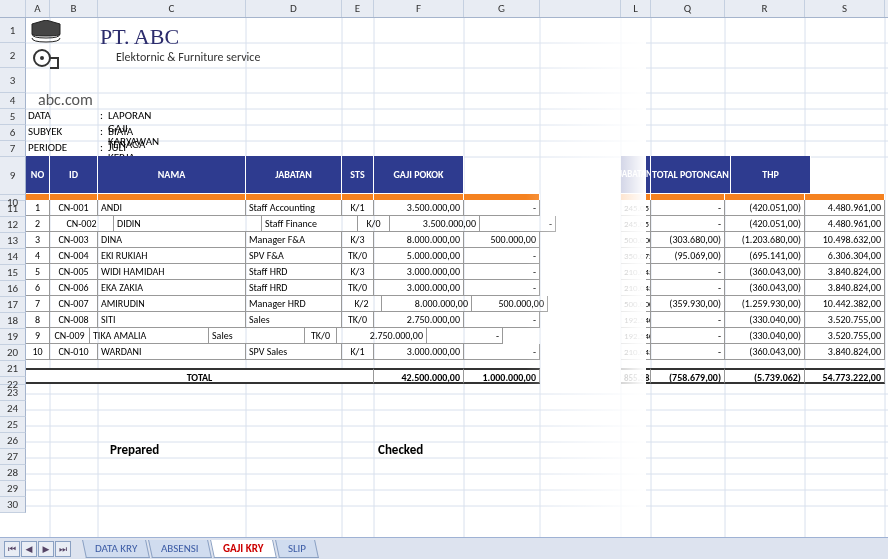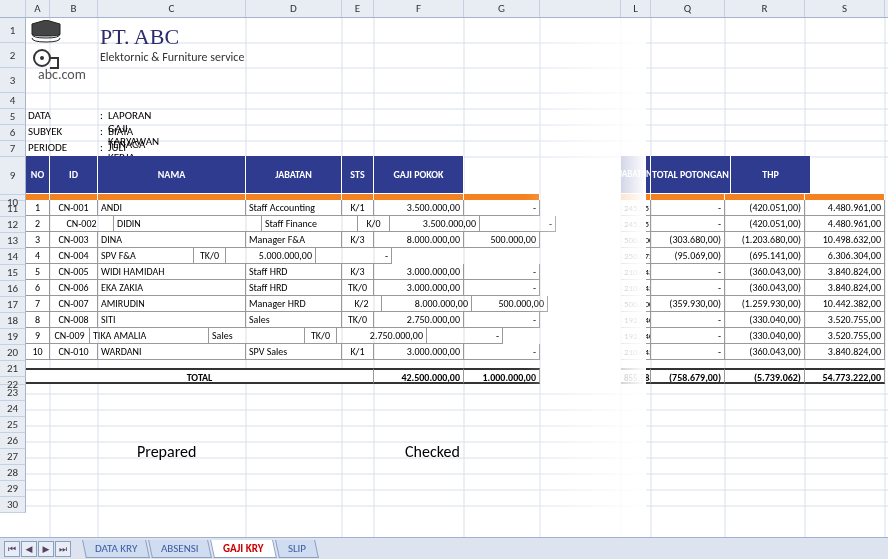--- a/index.html
+++ b/index.html
@@ -10,42 +10,42 @@
 .row-headers { position: absolute; left: 0; top: 18px; width: 26px; }
 .row-h { height: 16px; line-height: 16px; text-align: center; background: #e8ecf3; border-right: 1px solid #a5b4cc; border-bottom: 1px solid #c5d0e0; color: #333; }
 .row-h.tall { height: 25px; line-height: 25px; }
 .row-h.tall2 { height: 38px; line-height: 38px; }
 .row-h.short { height: 6px; }
 
 .grid-area { position: absolute; left: 26px; top: 18px; right: 0; }
 
 .logo { position: absolute; left: 2px; top: 2px; width: 36px; height: 55px; }
 .company-name { position: absolute; left: 74px; top: 6px; font-size: 22px; color: #2c2c6c; font-family: 'Times New Roman', serif; }
-.company-sub { position: absolute; left: 74px; top: 32px; font-size: 12px; color: #333; }
-.domain { position: absolute; left: 12px; top: 48px; font-size: 14px; color: #555; }
+.company-sub { position: absolute; left: 74px; top: 32px; font-size: 12px; color: #333; padding-left: 16px; }
+.domain { position: absolute; left: 12px; top: 72px; font-size: 16px; color: #555; }
 
 .meta-row { position: absolute; font-size: 11px; }
 .meta-label { position: absolute; left: 2px; }
 .meta-colon { position: absolute; left: 74px; }
 .meta-val { position: absolute; left: 82px; }
 
 .thead { position: absolute; left: 0; top: 138px; height: 38px; display: flex; }
 .th { background: #2e3b8f; color: #fff; text-align: center; border-right: 1px solid #fff; border-bottom: 1px solid #fff; font-weight: bold; font-size: 10px; display: flex; align-items: center; justify-content: center; line-height: 1.2; }
 .orange { position: absolute; top: 176px; height: 6px; background: #f58220; }
 .orange .seg { border-right: 1px solid #fff; height: 100%; float: left; }
 
 .dataarea { position: absolute; left: 0; top: 182px; }
 .dr { display: flex; height: 16px; }
 .dc { border-right: 1px solid #999; border-bottom: 1px solid #999; padding: 0 3px; overflow: hidden; white-space: nowrap; line-height: 16px; font-size: 10px; }
 .tc { text-align: center; }
 .tr { text-align: right; }
 .gap { height: 8px; }
 .totalrow .dc { font-weight: bold; border-top: 2px solid #333; border-bottom: 2px solid #333; background: #fff; }
 
-.sig { position: absolute; font-weight: normal; font-size: 16px; margin-left: 27px; }
+.sig { position: absolute; font-weight: bold; font-size: 13px; }
 
 .fade-overlay { position: absolute; left: 500px; top: 0; width: 120px; height: 520px; background: linear-gradient(to right, rgba(255,255,255,0), rgba(255,255,255,1)); pointer-events: none; }
 
 .tabs { position: absolute; left: 0; bottom: 0; right: 0; height: 22px; background: #dde3ef; border-top: 1px solid #9fb2d4; display: flex; align-items: center; padding-left: 4px; }
 .nav-btn { width: 16px; height: 16px; border: 1px solid #8aa0c2; background: #e9edf5; margin-right: 1px; display: flex; align-items: center; justify-content: center; font-size: 9px; color: #546; cursor: pointer; }
 .tab { height: 18px; padding: 0 10px; margin-left: 2px; background: #d0dcef; color: #3b5ba5; border: 1px solid #8aa0c2; border-top: none; display: flex; align-items: center; font-size: 11px; cursor: pointer; transform: skewX(12deg); }
 .tab span { transform: skewX(-12deg); }
 .tab.active { background: #fff; color: #c00; font-weight: bold; }
 </style>
 </head>
@@ -218,20 +218,21 @@
         <div class="dc tc" style="width:48px">CN-003</div>
         <div class="dc" style="width:148px">DINA</div>
         <div class="dc" style="width:96px">Manager F&amp;A</div>
         <div class="dc tc" style="width:32px">K/3</div>
         <div class="dc tr" style="width:90px">8.000.000,00</div>
         <div class="dc tr" style="width:76px">500.000,00</div>
       </div>
       <div class="dr">
         <div class="dc tc" style="width:24px">4</div>
         <div class="dc tc" style="width:48px">CN-004</div>
+        <div class="dc" style="width:148px">EKI RUKIAH</div>
         <div class="dc" style="width:96px">SPV F&amp;A</div>
         <div class="dc tc" style="width:32px">TK/0</div>
         <div class="dc tr" style="width:90px">5.000.000,00</div>
         <div class="dc tr" style="width:76px">-</div>
       </div>
       <div class="dr">
         <div class="dc tc" style="width:24px">5</div>
         <div class="dc tc" style="width:48px">CN-005</div>
         <div class="dc" style="width:148px">WIDI HAMIDAH</div>
         <div class="dc" style="width:96px">Staff HRD</div>

